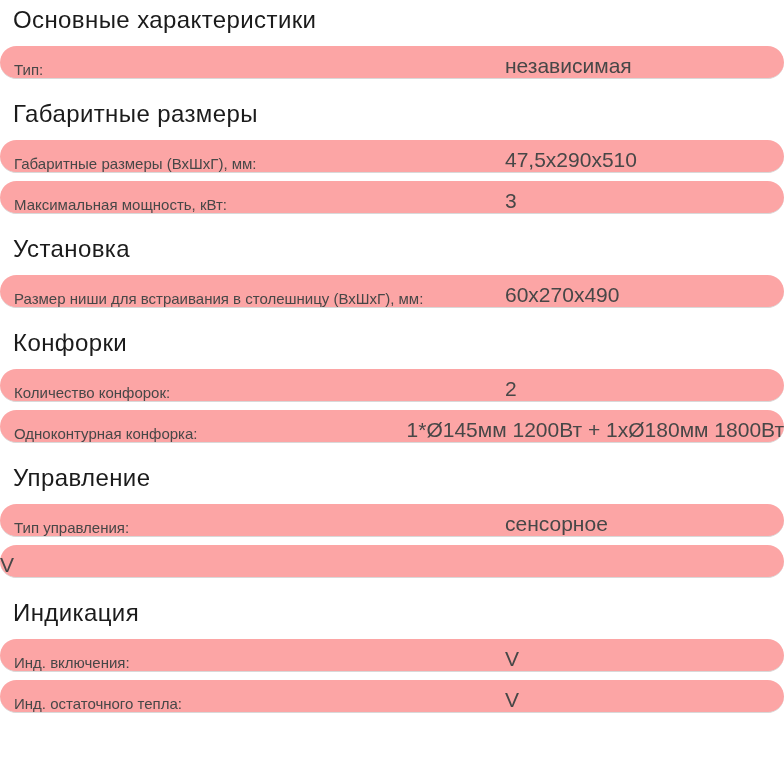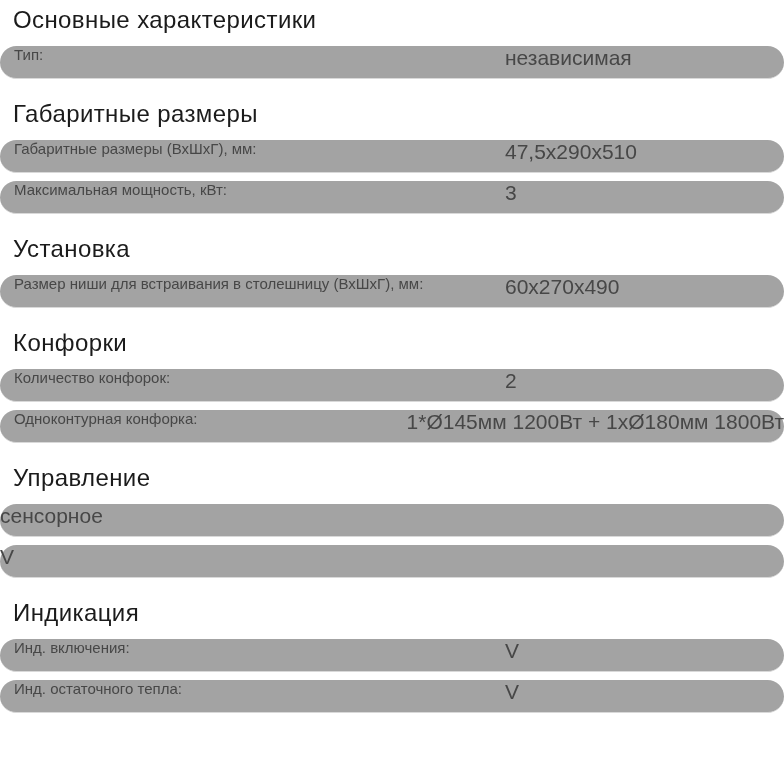--- a/index.html
+++ b/index.html
@@ -19,24 +19,24 @@
     line-height: 27px;
     letter-spacing: 0.4px;
     color: #1b1b1b;
     margin: 21px 0 13px 13px;
   }
   .spec-section:first-child .spec-heading {
     margin-top: 6px;
   }
   .spec-row {
     display: flex;
-    align-items: flex-start;
+    align-items: flex-end;
     width: 784px;
     height: 33px;
-    background: #a3a3a3;
+    background: #fca5a5;
     border-bottom: 1px solid #d9d9d9;
     margin-bottom: 8px;
   }
   .spec-label {
     width: 505px;
     padding-left: 14px;
     padding-right: 20px;
     font-size: 15px;
     color: #474747;
     white-space: nowrap;
@@ -93,20 +93,21 @@
     </div>
     <div class="spec-row">
       <div class="spec-label">Одноконтурная конфорка:</div>
       <div class="spec-value">1*Ø145мм 1200Вт + 1хØ180мм 1800Вт</div>
     </div>
   </section>
 
   <section class="spec-section">
     <h2 class="spec-heading">Управление</h2>
     <div class="spec-row">
+      <div class="spec-label">Тип управления:</div>
       <div class="spec-value">сенсорное</div>
     </div>
     <div class="spec-row">
       <div class="spec-value">V</div>
     </div>
   </section>
 
   <section class="spec-section">
     <h2 class="spec-heading">Индикация</h2>
     <div class="spec-row">

